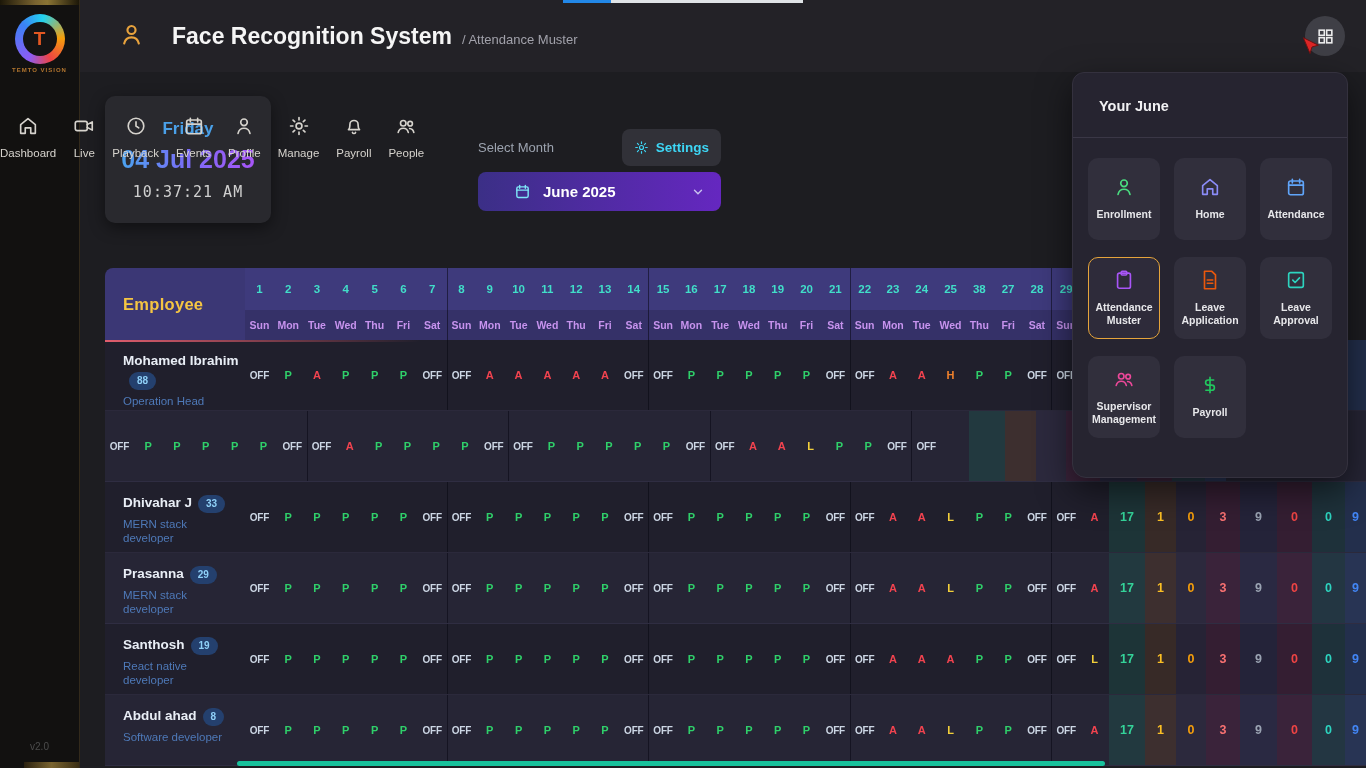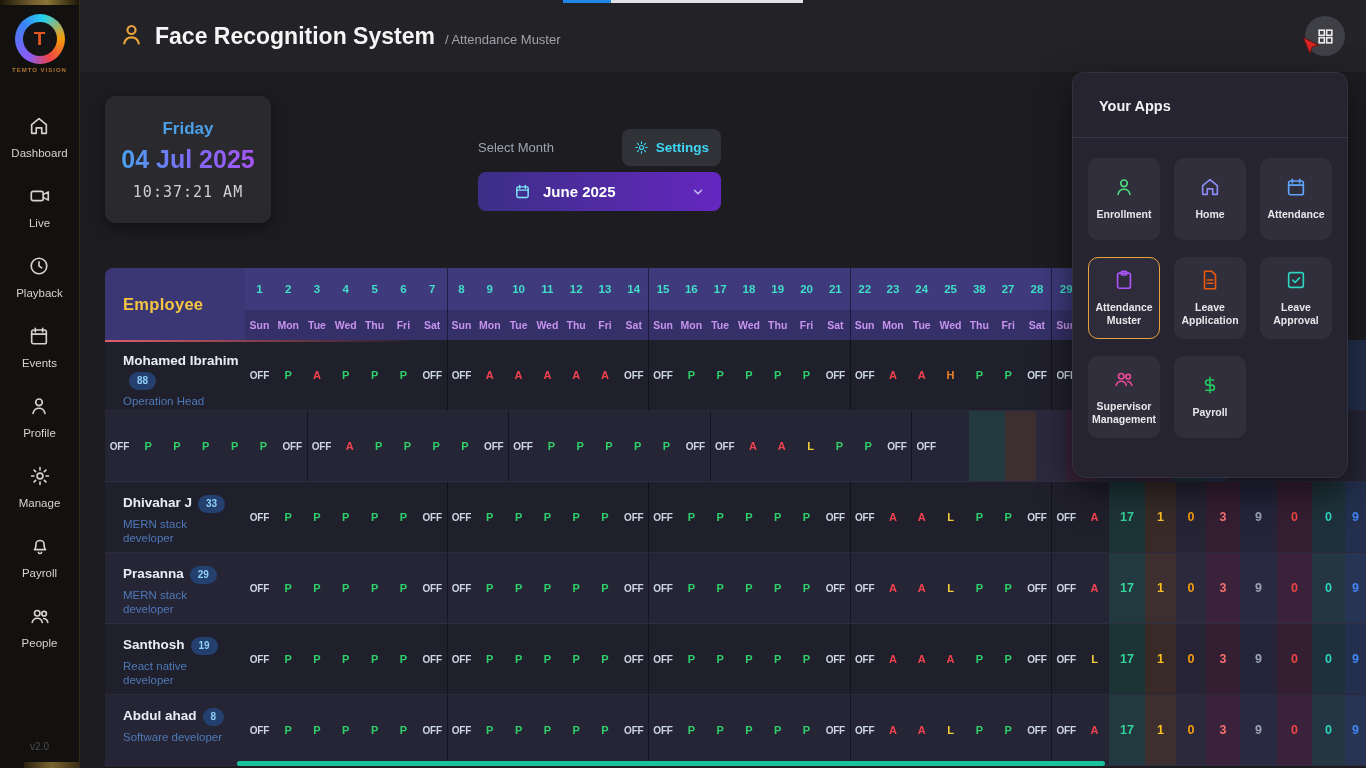--- a/index.html
+++ b/index.html
@@ -14,33 +14,33 @@
   
   .sidebar { position:absolute; left:0; top:0; width:80px; height:768px; background:#121110;
              border-right:1px solid rgba(150,120,60,.25); z-index:15; }
   .sidebar-topbar { height:5px; background:linear-gradient(90deg,#1c1708,#7a6430 45%,#8a7434 60%,#1c1708); }
   .logo-circle { width:50px; height:50px; margin:9px auto 3px; border-radius:50%;
     background:conic-gradient(from 210deg,#8b5cf6,#3b82f6 28%,#22d3ee 44%,#f59e0b 66%,#ef4444 84%,#8b5cf6);
     display:flex; align-items:center; justify-content:center; }
   .logo-inner { width:34px; height:34px; border-radius:50%; background:#141414; display:flex; align-items:center; justify-content:center;
     color:#e25822; font-weight:bold; font-size:19px; }
   .logo-text { text-align:center; font-size:6px; letter-spacing:1px; color:#b3762f; font-weight:bold; margin-top:3px; }
-  .nav { margin-top:42px; display:flex; flex-direction:column; align-items:center; gap:26px; }
+  .nav { margin-top:42px; display:flex; flex-direction:row; align-items:center; gap:17px; }
   .nav-item { display:flex; flex-direction:column; align-items:center; gap:6px; color:#d6d3cd; cursor:pointer; }
   .nav-item svg { width:22px; height:22px; }
   .nav-label { font-size:11.5px; }
   .version { position:absolute; bottom:16px; width:100%; text-align:center; color:#4c4c4c; font-size:10px; }
   .sidebar-bottombar { position:absolute; bottom:0; left:24px; right:0; height:6px;
     background:linear-gradient(90deg,#2a2110,#7a6430,#3a2e14); }
 
   
   .header { position:absolute; left:80px; top:0; width:1286px; height:72px; background:#232227;
             display:flex; align-items:center; padding-left:38px; z-index:5; }
   .header .user-ic svg { width:27px; height:27px; color:#e8a33d; }
-  .page-title { margin-left:10px; font-size:23px; font-weight:bold; color:#f5f5f5; }
+  .page-title { margin-left:27px; font-size:23px; font-weight:bold; color:#f5f5f5; }
   .breadcrumb { margin-left:10px; font-size:13px; color:#a1a1aa; padding-top:7px; }
   .apps-launcher { position:absolute; right:21px; top:16px; width:40px; height:40px; border-radius:50%;
     background:#3f3f46; display:flex; align-items:center; justify-content:center; cursor:pointer; }
   .apps-launcher svg.grid { width:19px; height:19px; color:#ededed; }
   .red-cursor { position:absolute; right:46px; top:36px; width:20px; height:20px; z-index:40; }
 
   
   .date-card { position:absolute; left:105px; top:96px; width:166px; height:127px; background:#29292e;
     border-radius:10px; box-shadow:0 5px 16px rgba(0,0,0,.45); display:flex; flex-direction:column;
     align-items:center; justify-content:center; gap:6px; }
@@ -540,21 +540,21 @@
         <div class="scell" style="width: 34px; background: rgba(190, 24, 93, 0.13); color: rgb(248, 113, 113);">3</div>
         <div class="scell" style="width: 37px; background: rgba(99, 102, 241, 0.07); color: rgb(154, 163, 178);">9</div>
         <div class="scell" style="width: 35px; background: rgba(190, 24, 93, 0.13); color: rgb(239, 68, 68);">0</div>
         <div class="scell" style="width: 33px; background: rgba(20, 184, 166, 0.12); color: rgb(45, 212, 191);">0</div>
         <div class="scell" style="width: 21px; background: rgba(59, 130, 246, 0.16); color: rgb(66, 133, 244);">9</div>
       </div>
     </div>
   <div class="hscroll"></div>
 
   <div class="apps-panel">
-    <div class="panel-title">Your Apps</div>
+    <div class="panel-title">Your June</div>
     <div class="panel-divider"></div>
     <div class="apps-grid" id="appsGrid">
         <div class="tile">
           <span class="tile-icon" style="color: rgb(74, 222, 128);"><svg viewBox="0 0 24 24" fill="none" stroke="currentColor" stroke-width="1.8" stroke-linecap="round" stroke-linejoin="round" style="width: 22px; height: 22px;">
               <circle cx="12" cy="8" r="3.6"></circle>
               <path d="M5.5 20c.8-3.6 3.4-5.5 6.5-5.5s5.7 1.9 6.5 5.5"></path>
             </svg></span>
           <div class="tile-label">Enrollment</div>
         </div>
         <div class="tile">

